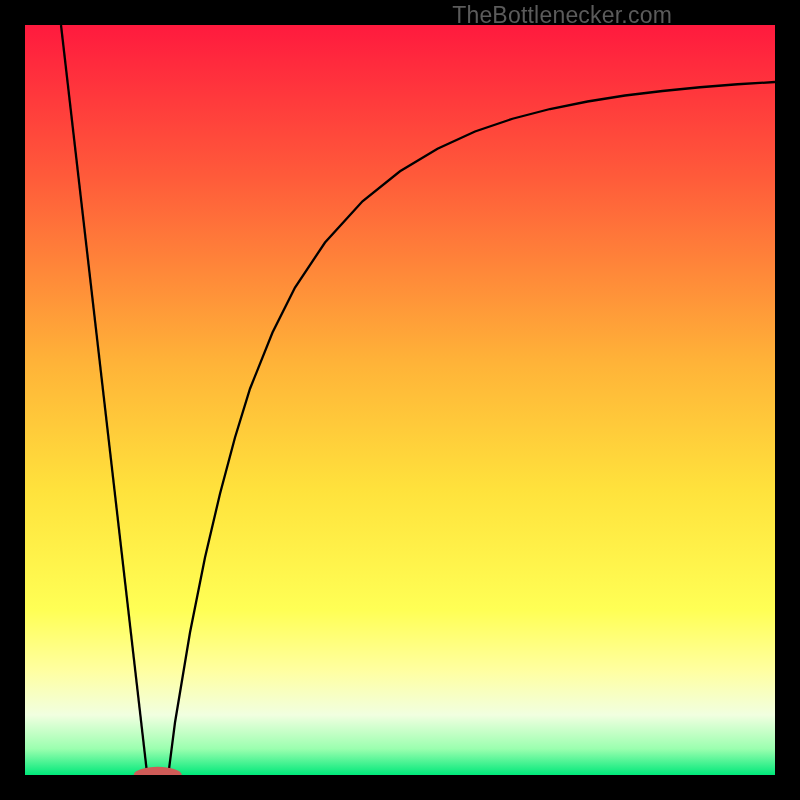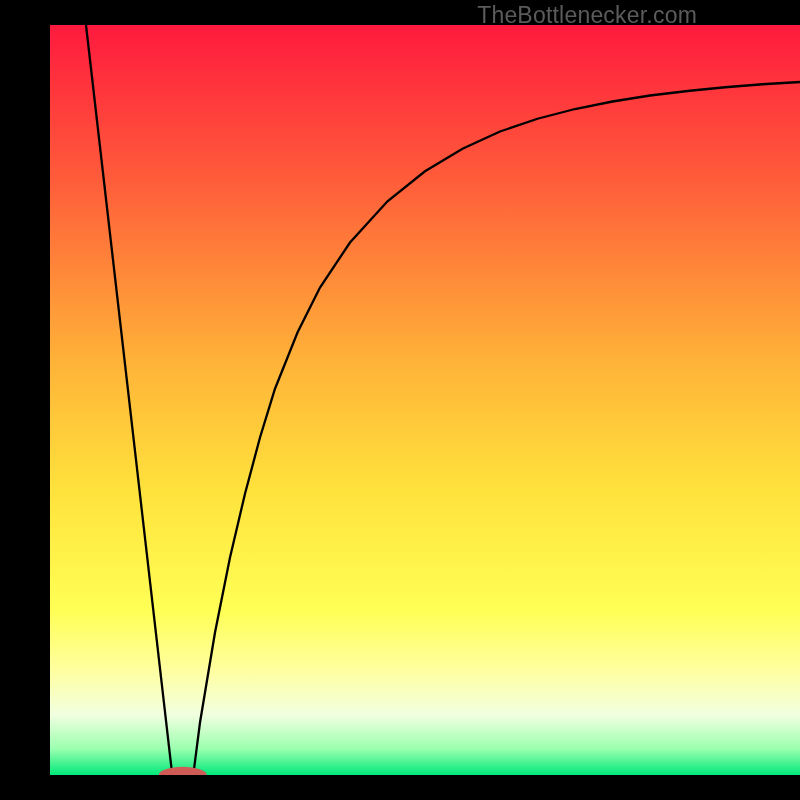--- a/index.html
+++ b/index.html
@@ -9,21 +9,20 @@
     height: 800px;
     overflow: hidden;
     background: #000;
     font-family: Arial, Helvetica, sans-serif;
   }
   .frame {
     position: absolute;
     left: 0; top: 0;
     width: 684px; height: 800px;
     background: #000;
-    margin-left: 25px;
   }
   .plot {
     position: absolute;
     left: 25px;
     top: 25px;
     width: 750px;
     height: 750px;
   }
   .watermark {
     position: absolute;

